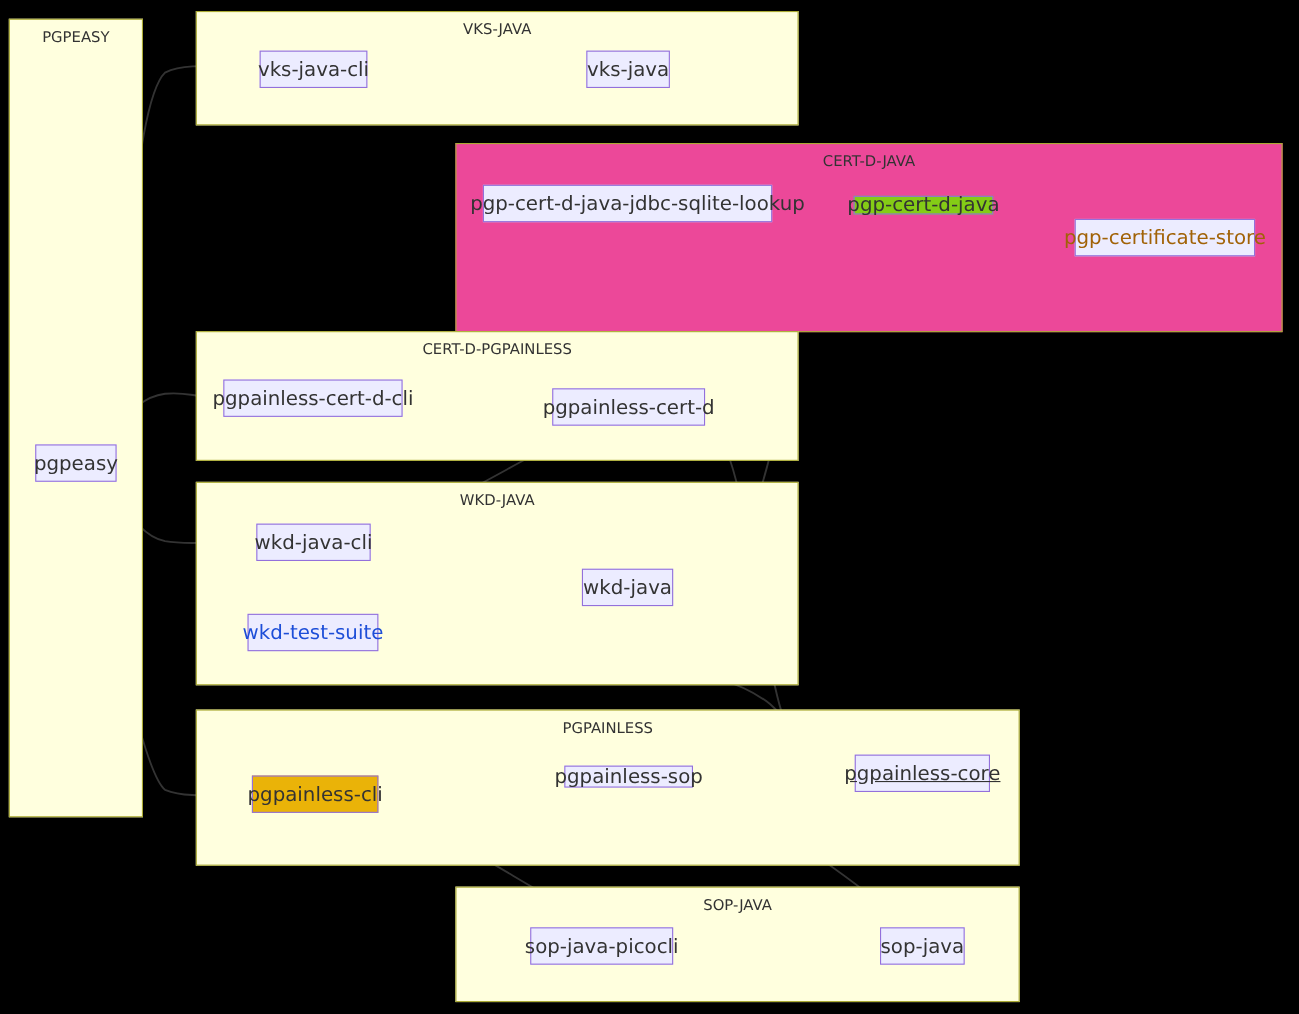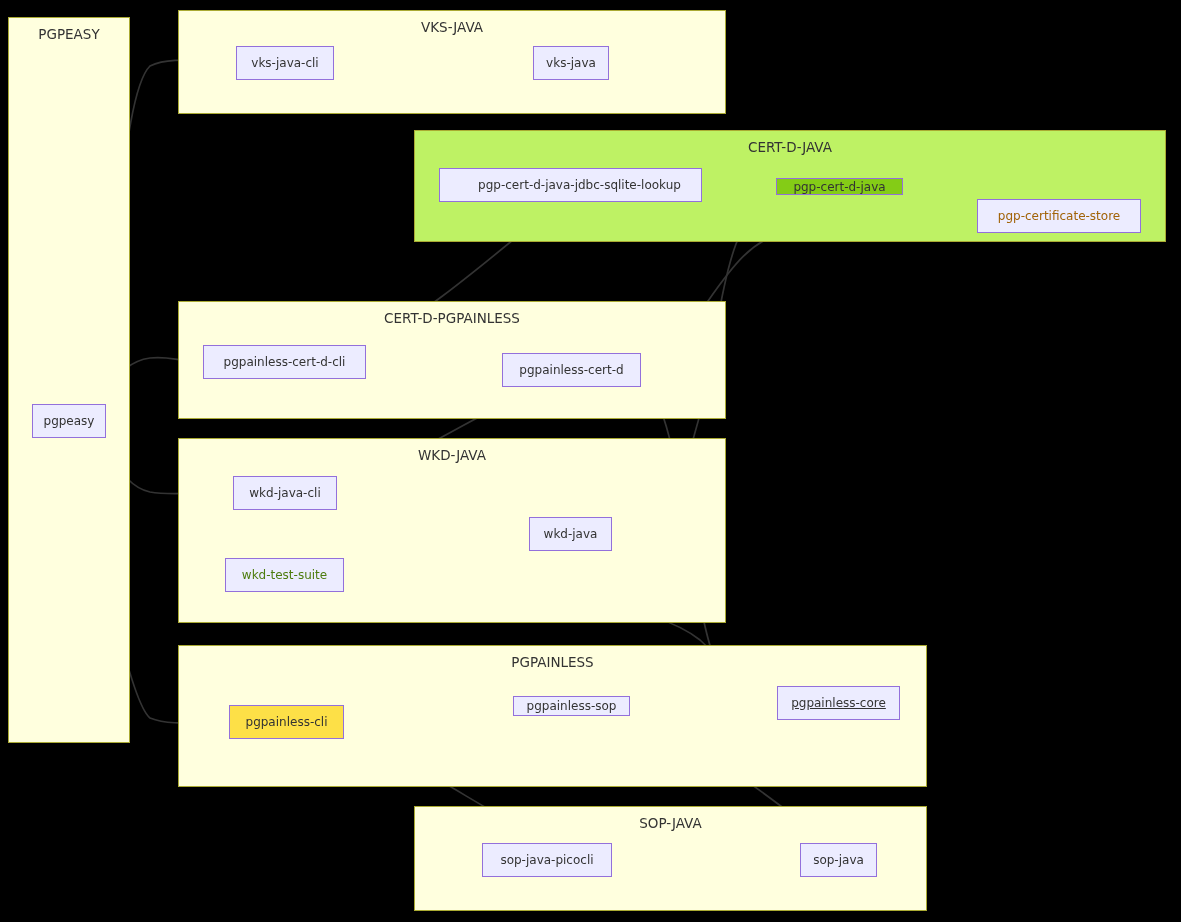--- a/index.html
+++ b/index.html
@@ -41,21 +41,21 @@
     white-space: nowrap;
   }
   .node {
     position: absolute;
     background: #ececff;
     border: 1px solid #9370db;
     box-sizing: border-box;
     display: flex;
     align-items: center;
     justify-content: center;
-    font-size: 12px;
+    font-size: 18px;
     color: #333333;
     white-space: nowrap;
     padding: 0 8px;
     height: 34px;
     z-index: 5;
   }
 </style>
 </head>
 <body>
 
@@ -90,21 +90,21 @@
         <path d="M 636,860 L 792,860" fill="none" stroke="#333333" stroke-width="1.7" marker-end="url(#arrow)"></path>
       </g>
   </svg>
   <div id="cluster-layer">
       <div class="cluster" style="left: 8px; top: 17px; width: 122px; height: 726px; background: rgb(255, 255, 222); border-color: rgb(170, 170, 51);">
         <div class="cluster-title" style="color: rgb(51, 51, 51);">PGPEASY</div>
       </div>
       <div class="cluster" style="left: 178px; top: 10px; width: 548px; height: 104px; background: rgb(255, 255, 222); border-color: rgb(170, 170, 51);">
         <div class="cluster-title" style="color: rgb(51, 51, 51);">VKS-JAVA</div>
       </div>
-      <div class="cluster" style="left: 414px; top: 130px; width: 752px; height: 112px; background: #bef264; border-color: rgb(170, 170, 51);">
+      <div class="cluster" style="left: 414px; top: 130px; width: 752px; height: 172px; background: #ec4899; border-color: rgb(170, 170, 51);">
         <div class="cluster-title" style="color: rgb(51, 51, 51);">CERT-D-JAVA</div>
       </div>
       <div class="cluster" style="left: 178px; top: 301px; width: 548px; height: 118px; background: rgb(255, 255, 222); border-color: rgb(170, 170, 51);">
         <div class="cluster-title" style="color: rgb(51, 51, 51);">CERT-D-PGPAINLESS</div>
       </div>
       <div class="cluster" style="left: 178px; top: 438px; width: 548px; height: 185px; background: rgb(255, 255, 222); border-color: rgb(170, 170, 51);">
         <div class="cluster-title" style="color: rgb(51, 51, 51);">WKD-JAVA</div>
       </div>
       <div class="cluster" style="left: 178px; top: 645px; width: 749px; height: 142px; background: rgb(255, 255, 222); border-color: rgb(170, 170, 51);">
         <div class="cluster-title" style="color: rgb(51, 51, 51);">PGPAINLESS</div>
@@ -137,24 +137,24 @@
       </div>
       <div class="node" style="left: 502px; top: 353px; width: 139px; height: 34px; background: rgb(236, 236, 255); border-color: rgb(147, 112, 219); color: rgb(51, 51, 51);">
         <span>pgpainless-cert-d</span>
       </div>
       <div class="node" style="left: 233px; top: 476px; width: 104px; height: 34px; background: rgb(236, 236, 255); border-color: rgb(147, 112, 219); color: rgb(51, 51, 51);">
         <span>wkd-java-cli</span>
       </div>
       <div class="node" style="left: 529px; top: 517px; width: 83px; height: 34px; background: rgb(236, 236, 255); border-color: rgb(147, 112, 219); color: rgb(51, 51, 51);">
         <span>wkd-java</span>
       </div>
-      <div class="node" style="left: 225px; top: 558px; width: 119px; height: 34px; background: rgb(236, 236, 255); border-color: rgb(147, 112, 219); color: #4d7c0f;">
+      <div class="node" style="left: 225px; top: 558px; width: 119px; height: 34px; background: rgb(236, 236, 255); border-color: rgb(147, 112, 219); color: #1d4ed8;">
         <span>wkd-test-suite</span>
       </div>
-      <div class="node" style="left: 229px; top: 705px; width: 115px; height: 34px; background: #fde047; border-color: rgb(147, 112, 219); color: rgb(51, 51, 51);">
+      <div class="node" style="left: 229px; top: 705px; width: 115px; height: 34px; background: #eab308; border-color: rgb(147, 112, 219); color: rgb(51, 51, 51);">
         <span>pgpainless-cli</span>
       </div>
       <div class="node" style="left: 513px; top: 696px; width: 117px; height: 20px; background: rgb(236, 236, 255); border-color: rgb(147, 112, 219); color: rgb(51, 51, 51);">
         <span>pgpainless-sop</span>
       </div>
       <div class="node" style="left: 777px; top: 686px; width: 123px; height: 34px; background: rgb(236, 236, 255); border-color: rgb(147, 112, 219); color: rgb(51, 51, 51); text-decoration: underline;">
         <span>pgpainless-core</span>
       </div>
       <div class="node" style="left: 482px; top: 843px; width: 130px; height: 34px; background: rgb(236, 236, 255); border-color: rgb(147, 112, 219); color: rgb(51, 51, 51);">
         <span>sop-java-picocli</span>

